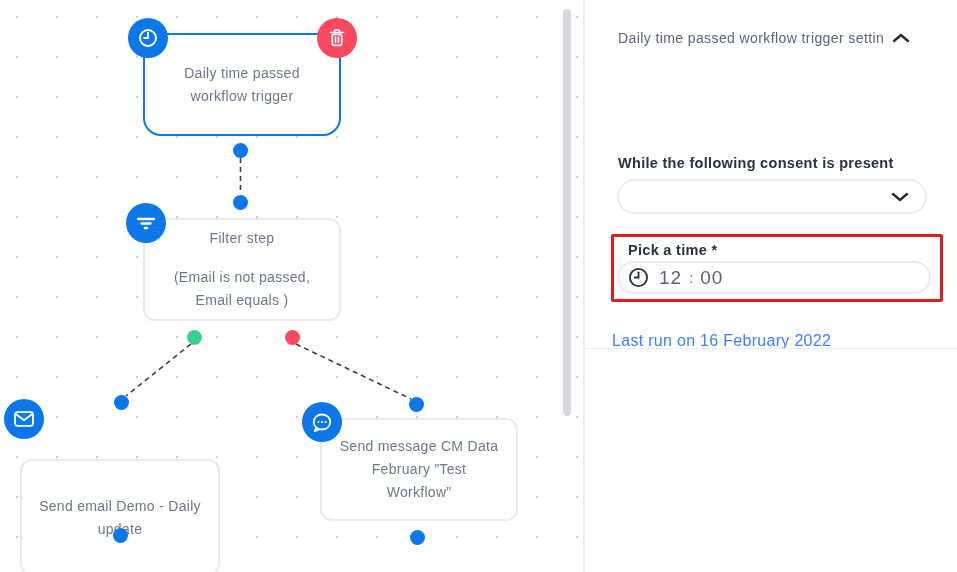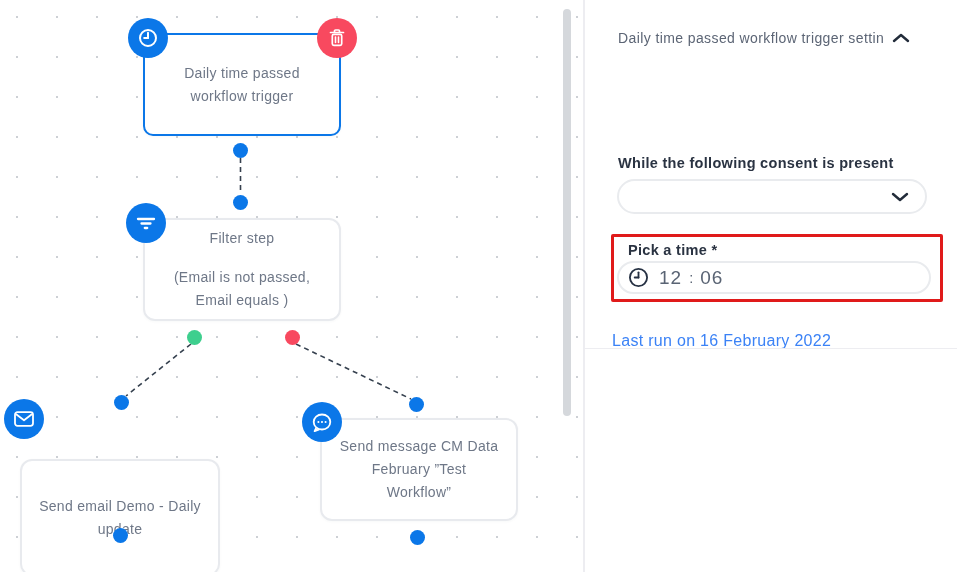--- a/index.html
+++ b/index.html
@@ -10,21 +10,21 @@
   
   .canvas { position:absolute; left:0; top:0; width:583px; height:572px;
     background-image:radial-gradient(circle, #cdd0d5 1.3px, transparent 1.5px);
     background-size:40px 40px; background-position:-3px -3px; }
   .conn-svg { position:absolute; left:0; top:0; z-index:1; }
 
   .node { position:absolute; background:#fff; border:2px solid #e8eaee; border-radius:12px;
           display:flex; flex-direction:column; align-items:center; justify-content:center;
           color:#6e7787; font-size:14px; line-height:23px; text-align:center;
           letter-spacing:.3px; z-index:2; box-shadow:0 1px 3px rgba(40,50,70,.03); }
-  .node.trigger { border:2px solid #0b77e8; border-radius:10px; }
+  .node.trigger { border:2px solid #0b77e8; border-radius:18px; }
   .node .txt { width:160px; }
 
   .badge { position:absolute; width:40px; height:40px; border-radius:50%;
            background:#0b77e8; display:flex; align-items:center; justify-content:center;
            z-index:4; }
   .badge.red { background:#f8495f; }
 
   .dot { position:absolute; width:15px; height:15px; border-radius:50%;
          background:#0b77e8; z-index:3; }
   .dot.green { background:#3ecf8e; }
@@ -180,21 +180,21 @@
       <div class="pill time-pill">
         <span class="clock-o">
           <svg width="21" height="21" viewBox="0 0 22 22" fill="none">
             <circle cx="11" cy="11" r="9" stroke="#263143" stroke-width="1.9"></circle>
             <line x1="11" y1="11" x2="11" y2="5.6" stroke="#263143" stroke-width="1.9" stroke-linecap="round"></line>
             <line x1="11" y1="11" x2="7" y2="11" stroke="#263143" stroke-width="1.9" stroke-linecap="round"></line>
           </svg>
         </span>
         <span class="tval">12</span>
         <span class="colon">:</span>
-        <span class="tval">06</span>
+        <span class="tval">00</span>
       </div>
     </div>
 
     <div class="last-run">Last run on 16 February 2022</div>
 
     <div class="hdivider"></div>
   </div>
 </div>
 
 </body></html>

